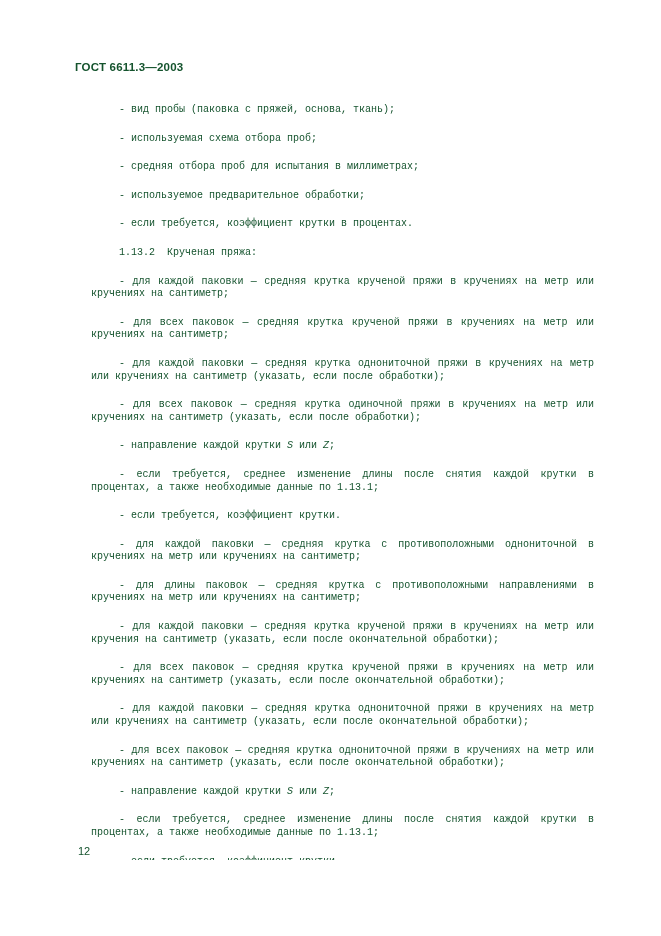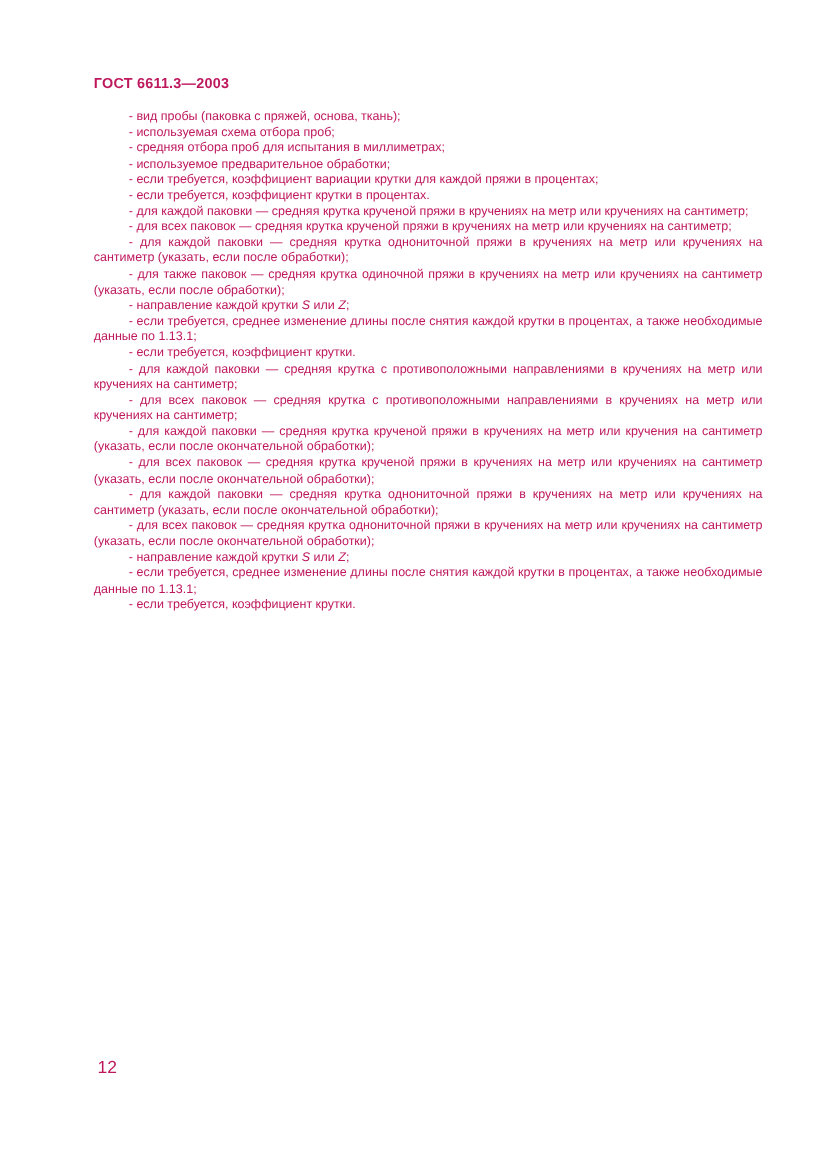--- a/index.html
+++ b/index.html
@@ -6,21 +6,21 @@
     margin: 0;
     padding: 0;
     background: #ffffff;
   }
   .page {
     position: relative;
     width: 661px;
     height: 860px;
     background: #ffffff;
     font-family: "Liberation Sans", sans-serif;
-    color: #be185d;
+    color: #14532d;
     overflow: hidden;
   }
   .doc-header {
     position: absolute;
     left: 75px;
     top: 61px;
     font-size: 11.5px;
     font-weight: bold;
     letter-spacing: 0.2px;
     white-space: nowrap;
@@ -28,59 +28,60 @@
   .doc-body {
     position: absolute;
     left: 75px;
     top: 88px;
     width: 535px;
     font-size: 10px;
     line-height: 12.6px;
     text-align: justify;
   }
   .para {
-    margin: 0;
+    margin: 16px;
     text-indent: 28px;
     white-space: pre-wrap;
+    font-family: Liberation Mono, monospace;
   }
   .it {
     font-style: italic;
   }
   .page-number {
     position: absolute;
     left: 78px;
     top: 845px;
-    font-size: 14px;
+    font-size: 11px;
   }
 </style>
 </head>
 <body>
 
 <div class="page">
 
   <div class="doc-header">ГОСТ 6611.3—2003</div>
 
   <div class="doc-body">
     <p class="para">- вид пробы (паковка с пряжей, основа, ткань);</p>
     <p class="para">- используемая схема отбора проб;</p>
     <p class="para">- средняя отбора проб для испытания в миллиметрах;</p>
     <p class="para">- используемое предварительное обработки;</p>
-    <p class="para">- если требуется, коэффициент вариации крутки для каждой пряжи в процентах;</p>
     <p class="para">- если требуется, коэффициент крутки в процентах.</p>
 
+    <p class="para">1.13.2  Крученая пряжа:</p>
     <p class="para">- для каждой паковки — средняя крутка крученой пряжи в кручениях на метр или кручениях на сантиметр;</p>
     <p class="para">- для всех паковок — средняя крутка крученой пряжи в кручениях на метр или кручениях на сантиметр;</p>
     <p class="para">- для каждой паковки — средняя крутка однониточной пряжи в кручениях на метр или кручениях на сантиметр (указать, если после обработки);</p>
-    <p class="para">- для также паковок — средняя крутка одиночной пряжи в кручениях на метр или кручениях на сантиметр (указать, если после обработки);</p>
+    <p class="para">- для всех паковок — средняя крутка одиночной пряжи в кручениях на метр или кручениях на сантиметр (указать, если после обработки);</p>
     <p class="para"><span>- направление каждой крутки </span><span class="it">S</span><span> или </span><span class="it">Z</span><span>;</span></p>
     <p class="para">- если требуется, среднее изменение длины после снятия каждой крутки в процентах, а также необходимые данные по 1.13.1;</p>
     <p class="para">- если требуется, коэффициент крутки.</p>
 
-    <p class="para">- для каждой паковки — средняя крутка с противоположными направлениями в кручениях на метр или кручениях на сантиметр;</p>
-    <p class="para">- для всех паковок — средняя крутка с противоположными направлениями в кручениях на метр или кручениях на сантиметр;</p>
+    <p class="para">- для каждой паковки — средняя крутка с противоположными однониточной в кручениях на метр или кручениях на сантиметр;</p>
+    <p class="para">- для длины паковок — средняя крутка с противоположными направлениями в кручениях на метр или кручениях на сантиметр;</p>
     <p class="para">- для каждой паковки — средняя крутка крученой пряжи в кручениях на метр или кручения на сантиметр (указать, если после окончательной обработки);</p>
     <p class="para">- для всех паковок — средняя крутка крученой пряжи в кручениях на метр или кручениях на сантиметр (указать, если после окончательной обработки);</p>
     <p class="para">- для каждой паковки — средняя крутка однониточной пряжи в кручениях на метр или кручениях на сантиметр (указать, если после окончательной обработки);</p>
     <p class="para">- для всех паковок — средняя крутка однониточной пряжи в кручениях на метр или кручениях на сантиметр (указать, если после окончательной обработки);</p>
     <p class="para"><span>- направление каждой крутки </span><span class="it">S</span><span> или </span><span class="it">Z</span><span>;</span></p>
     <p class="para">- если требуется, среднее изменение длины после снятия каждой крутки в процентах, а также необходимые данные по 1.13.1;</p>
     <p class="para">- если требуется, коэффициент крутки.</p>
   </div>
 
   <div class="page-number">12</div>

